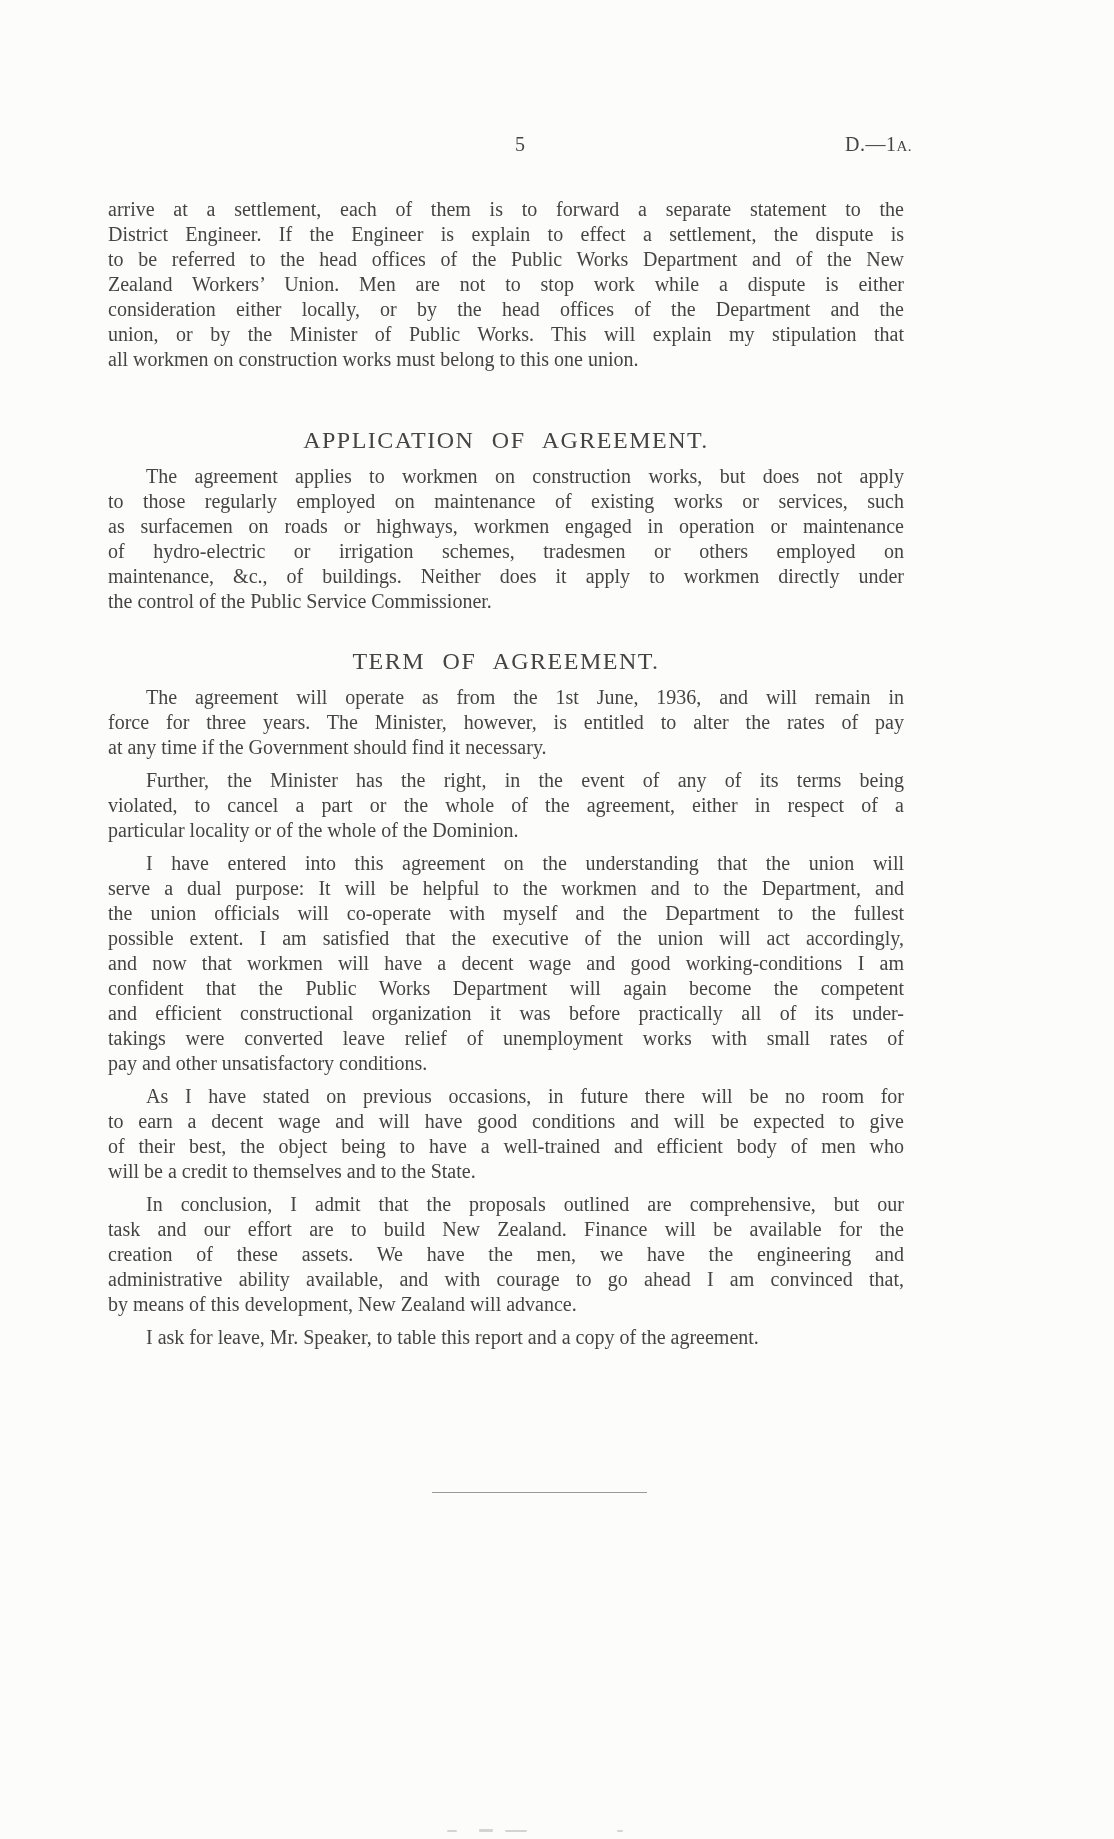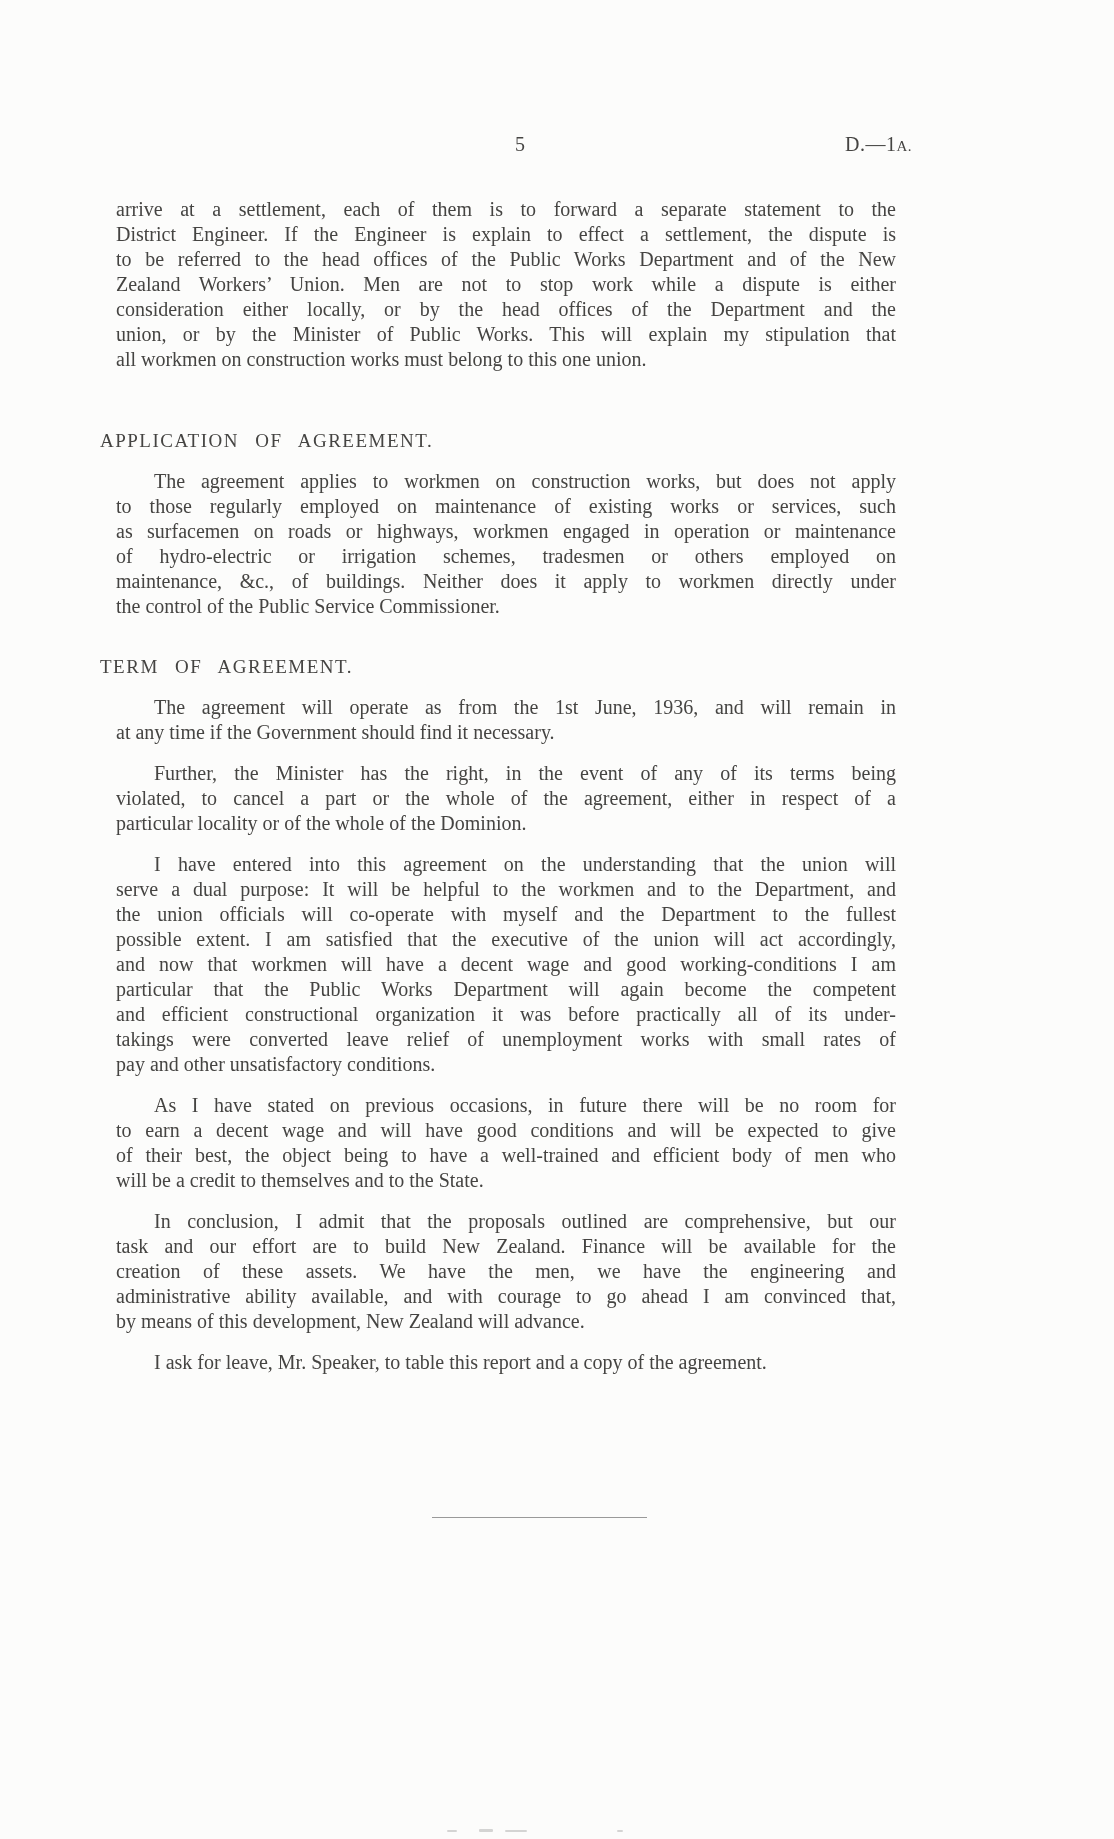--- a/index.html
+++ b/index.html
@@ -35,32 +35,32 @@
     right: 0;
     top: 0;
     letter-spacing: 0.5px;
     text-align: center;
   }
   .doc-ref-suffix { font-size: 15px; }
   .document-body {
     font-size: 20px;
     line-height: 25px;
   }
-  .paragraph { margin: 16px; }
+  .paragraph { margin: 8px; }
   .document-body > .paragraph:first-child { margin-top: 39px; }
   .line {
     text-align: justify;
     text-align-last: justify;
   }
   .line.last { text-align-last: left; }
   .paragraph.indent .line:first-child { text-indent: 38px; }
   .heading {
     margin: 35px 0 11px;
-    text-align: left;
-    font-size: 19px;
+    text-align: center;
+    font-size: 24px;
     letter-spacing: 1.5px;
     word-spacing: 10px;
   }
   .paragraph:not(.indent) + .heading { margin-top: 56px; }
   .rule {
     margin-top: 142px;
     margin-left: 332px;
     width: 215px;
     height: 0;
     border-top: 1.5px solid #999;
@@ -107,34 +107,35 @@
           <div class="line">The agreement applies to workmen on construction works, but does not apply</div>
           <div class="line">to those regularly employed on maintenance of existing works or services, such</div>
           <div class="line">as surfacemen on roads or highways, workmen engaged in operation or maintenance</div>
           <div class="line">of hydro-electric or irrigation schemes, tradesmen or others employed on</div>
           <div class="line">maintenance, &amp;c., of buildings. Neither does it apply to workmen directly under</div>
           <div class="line last">the control of the Public Service Commissioner.</div>
         </div>
         <div class="heading">TERM OF AGREEMENT.</div>
         <div class="paragraph indent">
           <div class="line">The agreement will operate as from the 1st June, 1936, and will remain in</div>
+          <div class="line">force for three years. The Minister, however, is entitled to alter the rates of pay</div>
           <div class="line last">at any time if the Government should find it necessary.</div>
         </div>
         <div class="paragraph indent">
           <div class="line">Further, the Minister has the right, in the event of any of its terms being</div>
           <div class="line">violated, to cancel a part or the whole of the agreement, either in respect of a</div>
           <div class="line last">particular locality or of the whole of the Dominion.</div>
         </div>
         <div class="paragraph indent">
           <div class="line">I have entered into this agreement on the understanding that the union will</div>
           <div class="line">serve a dual purpose: It will be helpful to the workmen and to the Department, and</div>
           <div class="line">the union officials will co-operate with myself and the Department to the fullest</div>
           <div class="line">possible extent. I am satisfied that the executive of the union will act accordingly,</div>
           <div class="line">and now that workmen will have a decent wage and good working-conditions I am</div>
-          <div class="line">particular that the Public Works Department will again become the competent</div>
+          <div class="line">confident that the Public Works Department will again become the competent</div>
           <div class="line">and efficient constructional organization it was before practically all of its under-</div>
           <div class="line">takings were converted leave relief of unemployment works with small rates of</div>
           <div class="line last">pay and other unsatisfactory conditions.</div>
         </div>
         <div class="paragraph indent">
           <div class="line">As I have stated on previous occasions, in future there will be no room for</div>
           <div class="line">to earn a decent wage and will have good conditions and will be expected to give</div>
           <div class="line">of their best, the object being to have a well-trained and efficient body of men who</div>
           <div class="line last">will be a credit to themselves and to the State.</div>
         </div>

